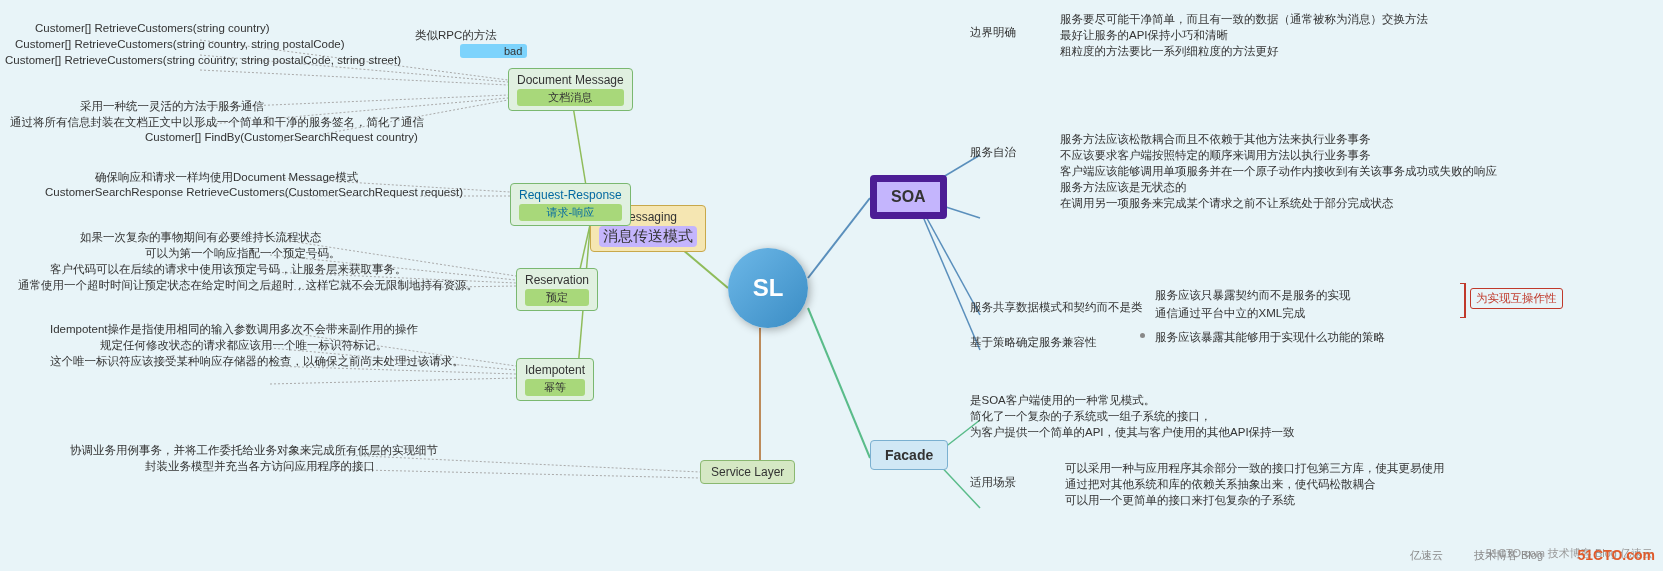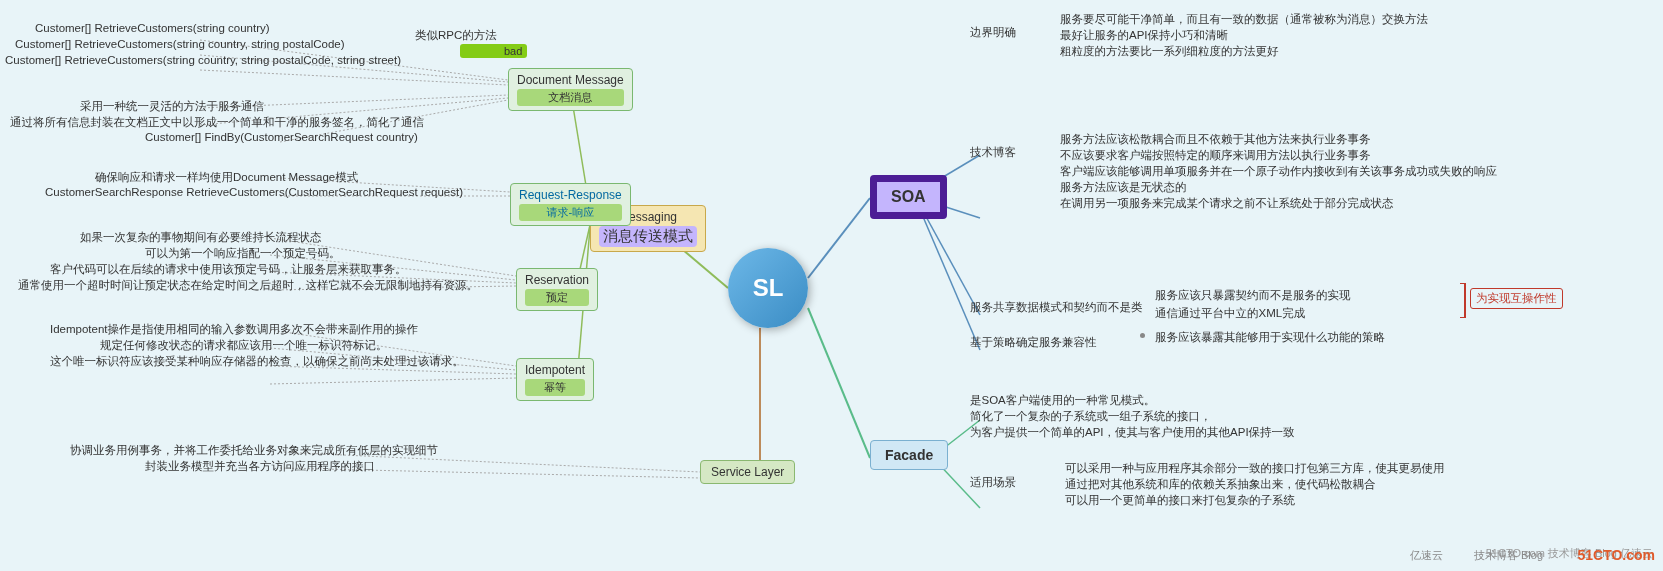--- a/index.html
+++ b/index.html
@@ -157,21 +157,21 @@
     
     .badge {
       display: inline-block;
       background: #f5c04a;
       border-radius: 3px;
       padding: 1px 5px;
       font-size: 11px;
       color: #333;
     }
     .badge.bad {
-      background: #84cc16;
+      background: #7dd3fc;
       padding-left: 44px;
     }
     
     .bracket-label {
       position: absolute;
       font-size: 11.5px;
       color: #c0392b;
       border: 1px solid #c0392b;
       padding: 2px 5px;
       border-radius: 3px;
@@ -306,21 +306,21 @@
 
 <div class="text-item" style="left:70px;top:443px;">协调业务用例事务，并将工作委托给业务对象来完成所有低层的实现细节</div>
 <div class="text-item" style="left:145px;top:459px;">封装业务模型并充当各方访问应用程序的接口</div>
 
 <div class="text-item" style="left:970px;top:25px;">边界明确</div>
 
 <div class="text-item" style="left:1060px;top:12px;">服务要尽可能干净简单，而且有一致的数据（通常被称为消息）交换方法</div>
 <div class="text-item" style="left:1060px;top:28px;">最好让服务的API保持小巧和清晰</div>
 <div class="text-item" style="left:1060px;top:44px;">粗粒度的方法要比一系列细粒度的方法更好</div>
 
-<div class="text-item" style="left:970px;top:145px;">技术博客</div>
+<div class="text-item" style="left:970px;top:145px;">服务自治</div>
 
 <div class="text-item" style="left:1060px;top:132px;">服务方法应该松散耦合而且不依赖于其他方法来执行业务事务</div>
 <div class="text-item" style="left:1060px;top:148px;">不应该要求客户端按照特定的顺序来调用方法以执行业务事务</div>
 <div class="text-item" style="left:1060px;top:164px;">客户端应该能够调用单项服务并在一个原子动作内接收到有关该事务成功或失败的响应</div>
 <div class="text-item" style="left:1060px;top:180px;">服务方法应该是无状态的</div>
 <div class="text-item" style="left:1060px;top:196px;">在调用另一项服务来完成某个请求之前不让系统处于部分完成状态</div>
 
 <div class="text-item" style="left:970px;top:300px;">服务共享数据模式和契约而不是类</div>
 
 <div class="text-item" style="left:1155px;top:288px;">服务应该只暴露契约而不是服务的实现</div>

